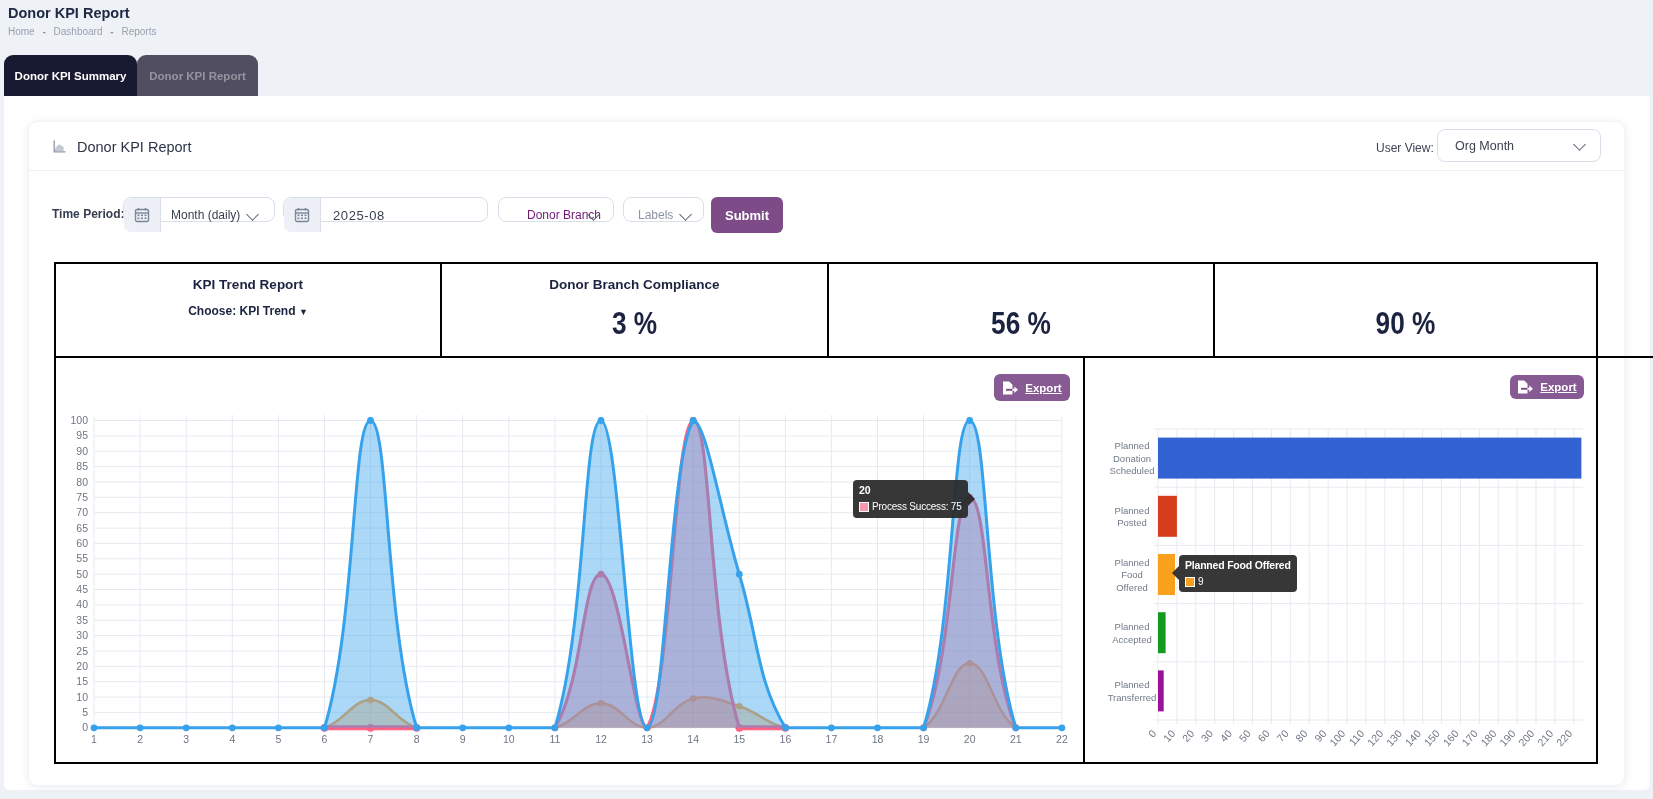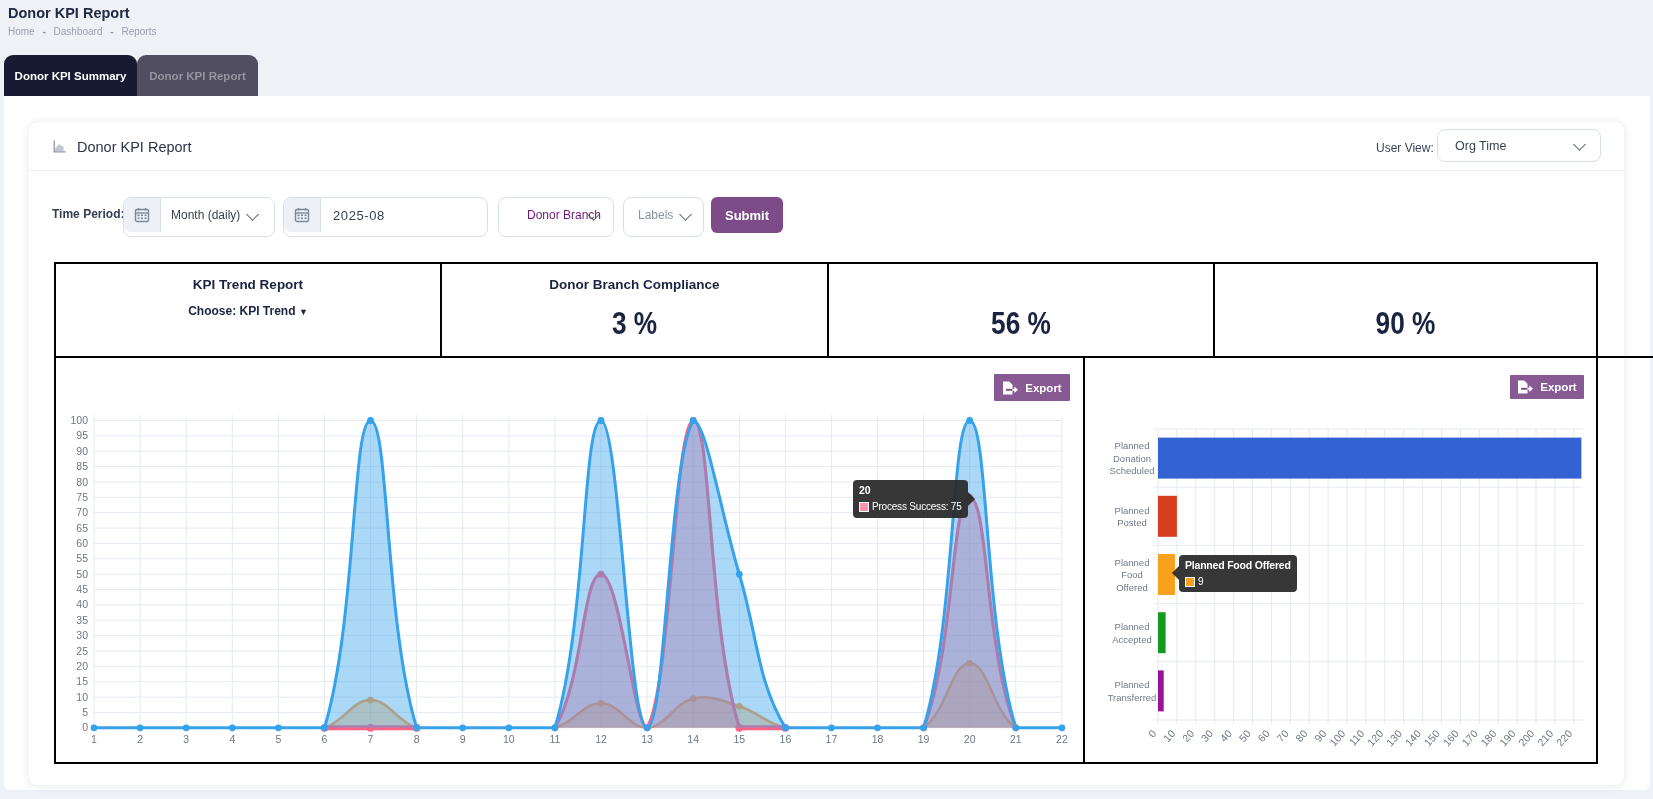--- a/index.html
+++ b/index.html
@@ -25,43 +25,43 @@
 .chead-title { left:77px; top:139px; font-size:14.5px; color:#2b3447; }
 .cdivider { left:29px; top:170px; width:1595px; height:1px; background:#edf0f4; }
 .uvlabel { left:1376px; top:141px; font-size:12px; color:#3c4454; }
 .select, .inputgrp { border:1px solid #d9dfe9; border-radius:8px; background:#fff; }
 .uvselect { left:1437px; top:129px; width:164px; height:33px; }
 .seltext { position:absolute; font-size:12px; color:#3a4250; white-space:nowrap; }
 .chev { position:absolute; width:9px; height:9px; border-right:1.8px solid #5a6372; border-bottom:1.8px solid #5a6372; transform:rotate(45deg); }
 
 
 .flabel { left:52px; top:207px; font-size:12px; font-weight:bold; color:#333d4f; }
-.grp { top:197px; height:40px; }
+.grp { top:197px; height:25px; }
 .iconbox { position:absolute; left:0; top:0; width:37px; height:34px; background:#edf1f7; border-right:1px solid #d9dfe9; border-radius:7px 0 0 7px; display:flex; align-items:center; justify-content:center; }
 .g1 { left:123px; width:152px; }
 .g2 { left:283px; width:205px; }
 .g3 { left:498px; width:116px; }
 .g4 { left:623px; width:81px; }
 .btn-submit { left:711px; top:197px; width:72px; height:36px; background:#7d4c88; border-radius:6px;
   color:#fff; font-size:13px; font-weight:bold; display:flex; align-items:center; justify-content:center; }
 
 
 .ktable { left:54px; top:262px; width:1544px; height:502px; border:2px solid #000; background:#fff; }
 .krow1 { position:absolute; left:0; top:0; width:1632px; height:94px; border-bottom:2px solid #000; display:flex; }
 .kcell { border-right:2px solid #000; position:relative; }
 .kcell:last-child { border-right:none; }
 .ktitle { position:absolute; width:100%; top:13px; text-align:center; font-size:13.5px; font-weight:bold; color:#1b2340; }
 .kchoose { position:absolute; width:100%; top:40px; text-align:center; font-size:12px; font-weight:bold; color:#1b2340; }
 .knum { position:absolute; width:100%; top:41px; text-align:center; font-size:32px; font-weight:bold; color:#1b2340; transform:scaleX(0.82); }
 .krow2 { position:absolute; left:0; top:94px; width:1540px; height:404px; display:flex; }
 .kchart1 { width:1029px; border-right:2px solid #000; position:relative; }
 .kchart2 { width:511px; position:relative; }
 
-.btn-export { position:absolute; background:#875a93; border-radius:1px; color:#fff; font-size:11.5px; font-weight:bold;
-  display:flex; align-items:center; justify-content:center; gap:6px; }
+.btn-export { position:absolute; background:#875a93; border-radius:6px; color:#fff; font-size:11.5px; font-weight:bold;
+  display:flex; align-items:center; justify-content:center; gap:6px;text-decoration:underline; }
 
 
 .tip { position:absolute; background:rgba(42,42,42,0.94); border-radius:4px; color:#fff; font-size:10px; letter-spacing:-0.2px; padding:4px 6px; white-space:nowrap; }
 .tipttl { font-weight:bold; font-size:10.5px; margin-bottom:5px; }
 .tiprow { display:flex; align-items:center; gap:3px; font-size:10px;text-align:center; }
 .sq { width:10px; height:10px; display:inline-block; }
 </style>
 </head>
 <body>
 <div class="abs ptitle">Donor KPI Report</div>
@@ -71,21 +71,21 @@
 <div class="abs pane"></div>
 <div class="abs card"></div>
 
 <svg class="abs" style="left:53px; top:140px;" width="13" height="13" viewBox="0 0 13 13">
   <path d="M1.2 0.5 L1.2 11.8 L12.5 11.8" stroke="#8e96a6" stroke-width="1.3" fill="none"></path>
   <path d="M2 11 L2 8.2 C3.6 8.2 4.2 4.6 6.1 4.6 C8.1 4.6 8.1 6.6 10.6 6.6 L10.6 11 Z" fill="#c3c9d3"></path>
 </svg>
 <div class="abs chead-title">Donor KPI Report</div>
 <div class="abs uvlabel">User View:</div>
 <div class="abs select uvselect">
-    <span class="seltext" style="left:17px;top:9px;font-size:12.5px;">Org Time</span>
+    <span class="seltext" style="left:17px;top:9px;font-size:12.5px;">Org Month</span>
     <span class="chev" style="right:16px;top:10px;"></span>
   </div>
 <div class="abs cdivider"></div>
 
 <div class="abs flabel">Time Period:</div>
 <div class="abs inputgrp grp g1">
   <span class="iconbox">
       <svg width="16" height="16" viewBox="0 0 16 16">
         <rect x="1.5" y="2.5" width="13" height="12" rx="1.5" fill="none" stroke="#7d8798" stroke-width="1.4"></rect>
         <line x1="1.5" y1="6" x2="14.5" y2="6" stroke="#7d8798" stroke-width="1.4"></line>

